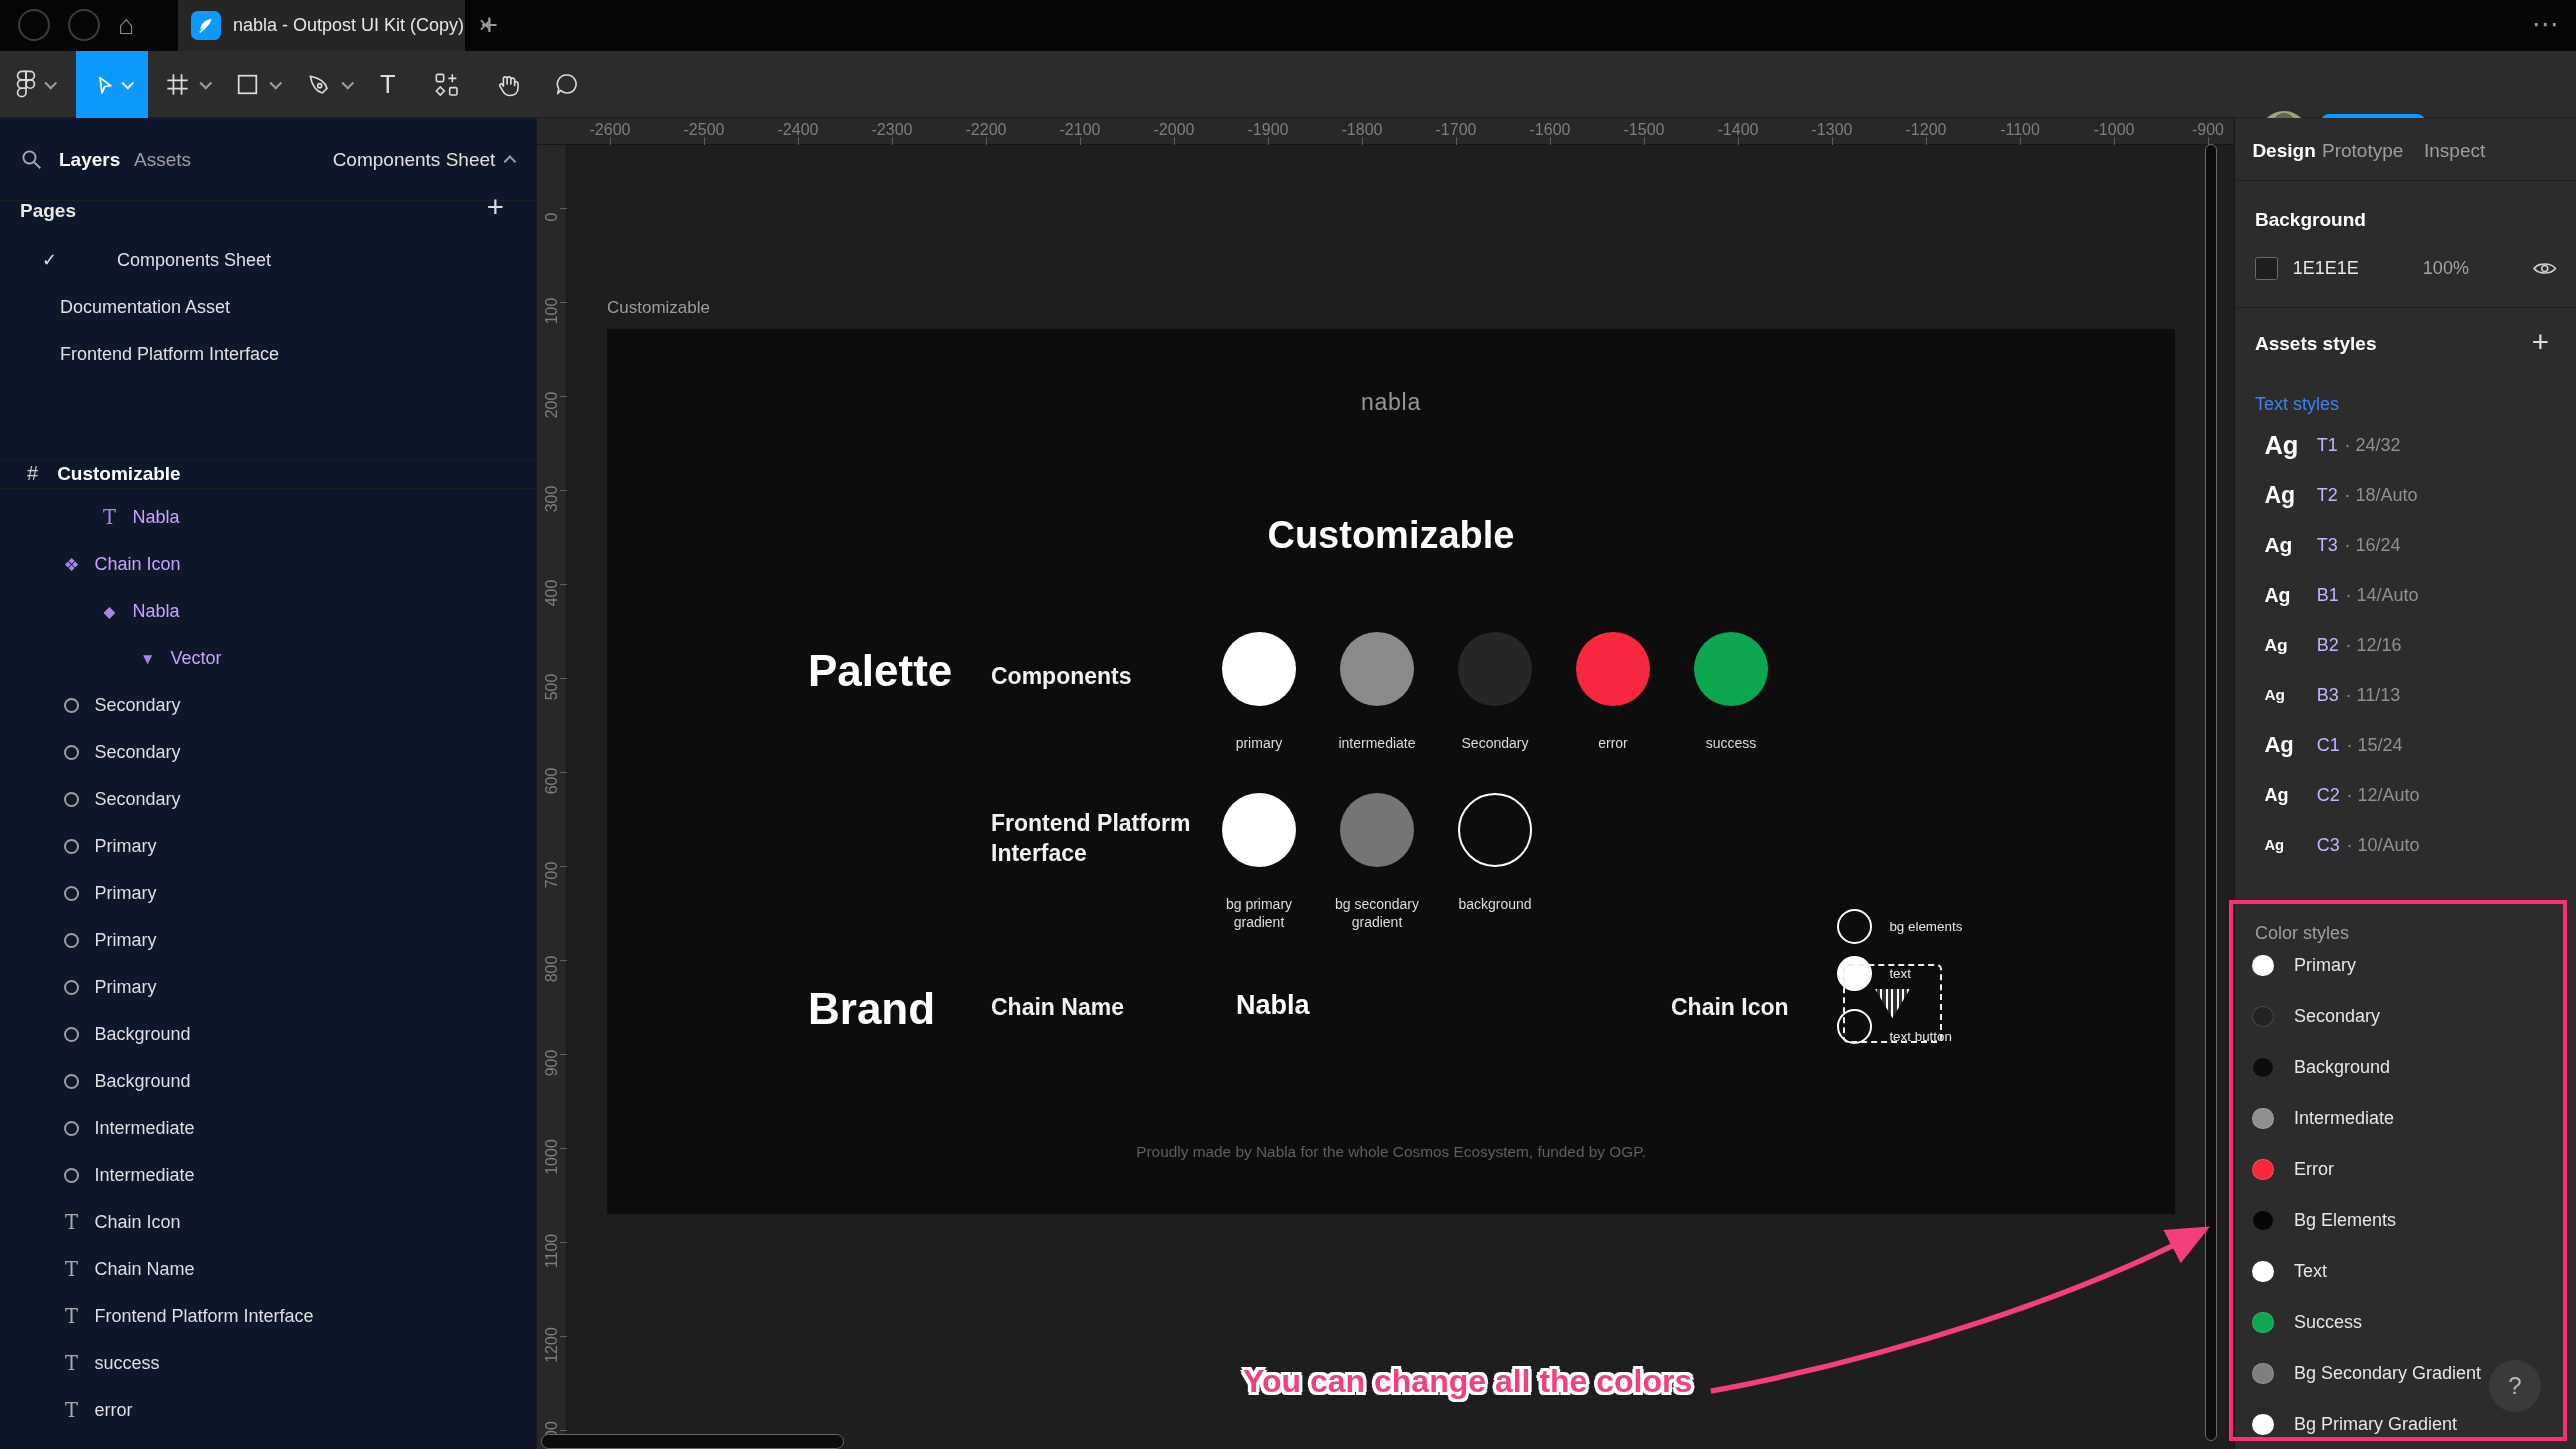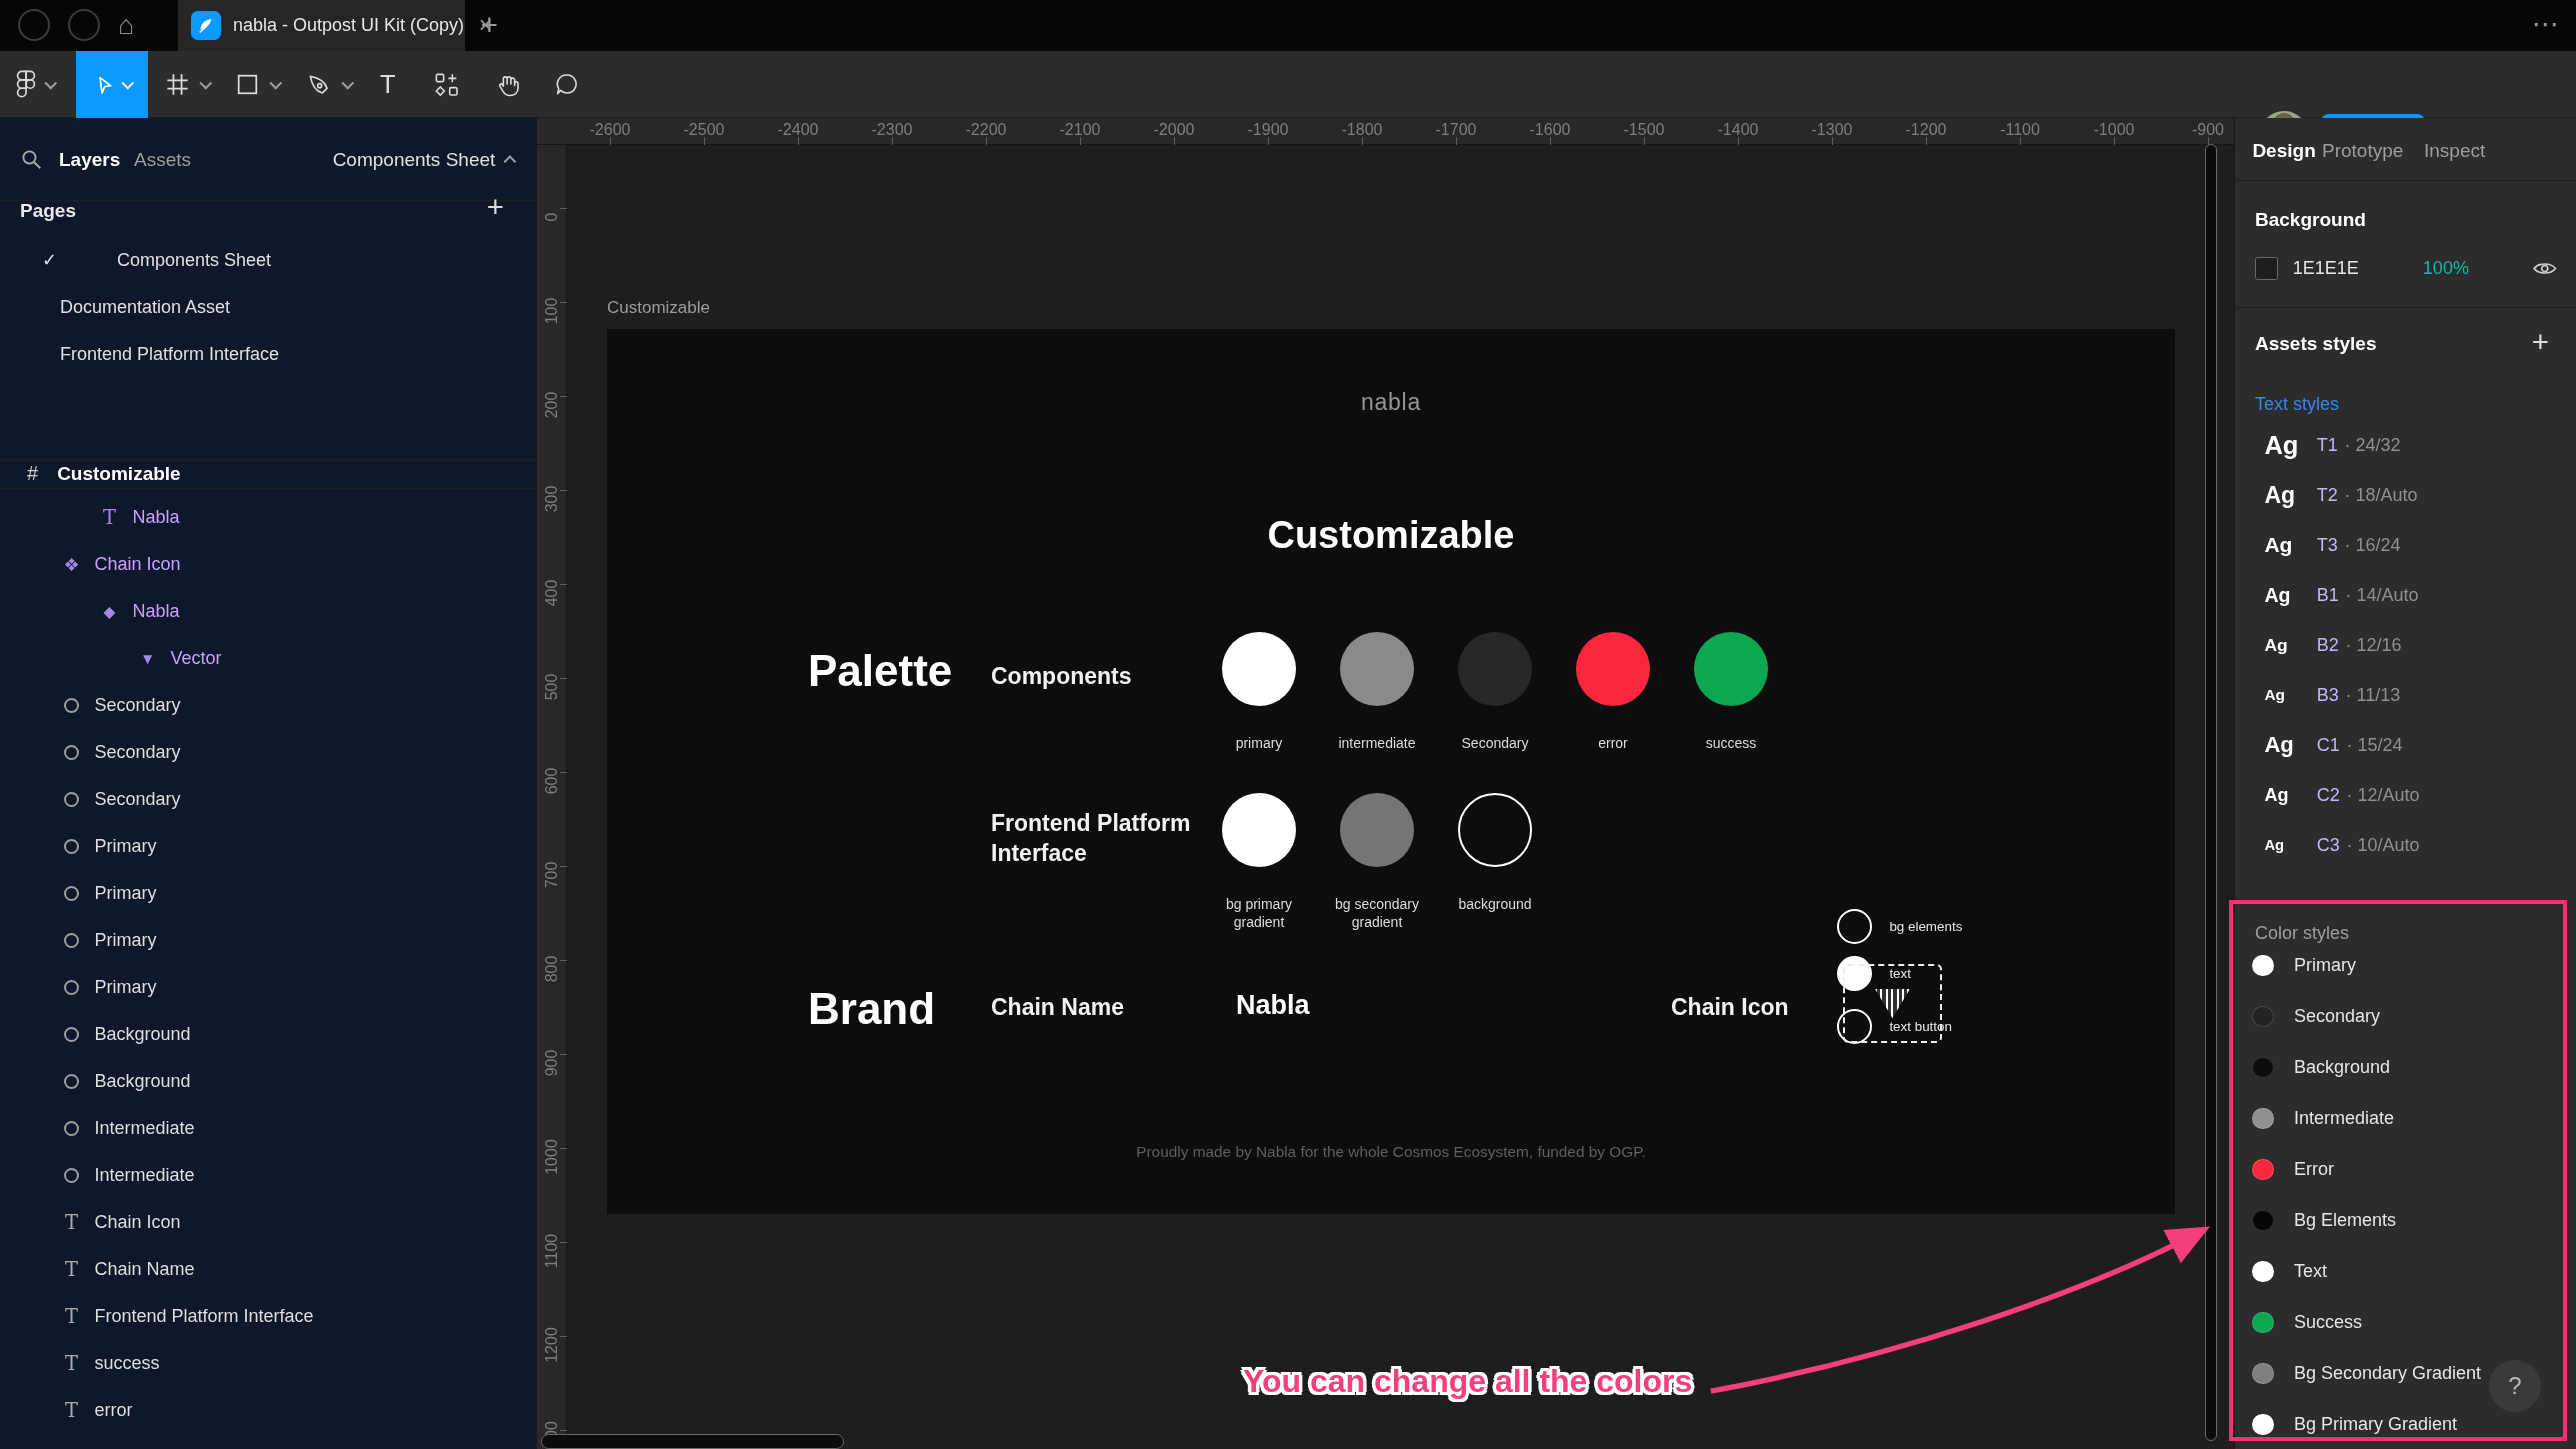--- a/index.html
+++ b/index.html
@@ -119,21 +119,21 @@
   
   #right-panel { position:absolute; left:2234px; top:118px; width:342px; height:1331px; background:#2C2C2C; border-left:1.3px solid #171717; }
   #rp-tabs { position:absolute; left:0; top:0; width:100%; height:63px; border-bottom:1.3px solid #1F1F1F; }
   .rp-tab { position:absolute; top:22px; font-size:19px; color:#9E9E9E; }
   .rp-tab.active { color:#FFFFFF; font-weight:bold; }
   #rp-tab-design { left:17.4px; } #rp-tab-prototype { left:87px; } #rp-tab-inspect { left:189px; }
   #rp-bg-header { position:absolute; left:20px; top:91px; font-size:19px; font-weight:bold; color:#FFFFFF; }
   #rp-bg-row { position:absolute; left:20px; top:137px; width:302px; height:27px; display:flex; align-items:center; }
   #rp-bg-swatch { width:23px; height:23px; background:#1E1E1E; border:1.3px solid #6A6A6A; border-radius:2.7px; }
   #rp-bg-hex { margin-left:14.8px; font-size:18px; color:#E8E8E8; }
-  #rp-bg-opacity { margin-left:64px; font-size:18px; color:#14b8a6; }
+  #rp-bg-opacity { margin-left:64px; font-size:18px; color:#a3a3a3; }
   #rp-bg-eye { margin-left:auto; }
   #rp-div2 { position:absolute; left:0; top:189px; width:100%; border-top:1.3px solid #1F1F1F; }
   #rp-local-header { position:absolute; left:20px; top:215px; font-size:19px; font-weight:bold; color:#FFFFFF; }
   #rp-local-add { position:absolute; right:27px; top:207px; font-size:29.5px; font-weight:200; color:#DCDCDC; }
   #rp-text-header { position:absolute; left:20px; top:276px; font-size:18px; color:#3b82f6; }
   #rp-text-list { position:absolute; left:0; top:302px; width:100%;padding-left:12px; }
   .ts-row { height:50px; display:flex; align-items:center; padding-left:17.4px; }
   .ts-sample { width:43px; font-size:var(--ag,20px); font-weight:bold; color:#FFFFFF; }
   .ts-name { font-size:18px; color:#c4b5fd; margin-left:9.4px; }
   .ts-spec { font-size:18px; color:#909090; margin-left:6.7px; }
@@ -540,21 +540,21 @@
   </div>
       </div>
 
     <div id="f-small-swatches">
       <span style="display:contents"><div class="small-row" style="--i: 0; top: 290px;">
     <span class="swatch-small ring" style="background: rgb(13, 13, 13);"></span>
     <span class="small-label">bg elements</span>
   </div><div class="small-row" style="--i: 1; top: 337px;">
     <span class="swatch-small" style="background: rgb(255, 255, 255);"></span>
     <span class="small-label">text</span>
-  </div><div class="small-row" style="--i: 2; top: 390px;">
+  </div><div class="small-row" style="--i: 2; top: 390px; align-items: flex-end;">
     <span class="swatch-small ring" style="background: rgb(13, 13, 13);"></span>
     <span class="small-label">text button</span>
   </div></span>
     </div>
 
     <div id="f-fpi-heading">Frontend Platform Interface</div>
     <div id="f-fpi-row">
         <div class="swatch-col" style="--i: 0;">
     <div class="swatch-big" style="background: rgb(255, 255, 255);"></div>
     <div class="swatch-label">bg primary gradient</div>

